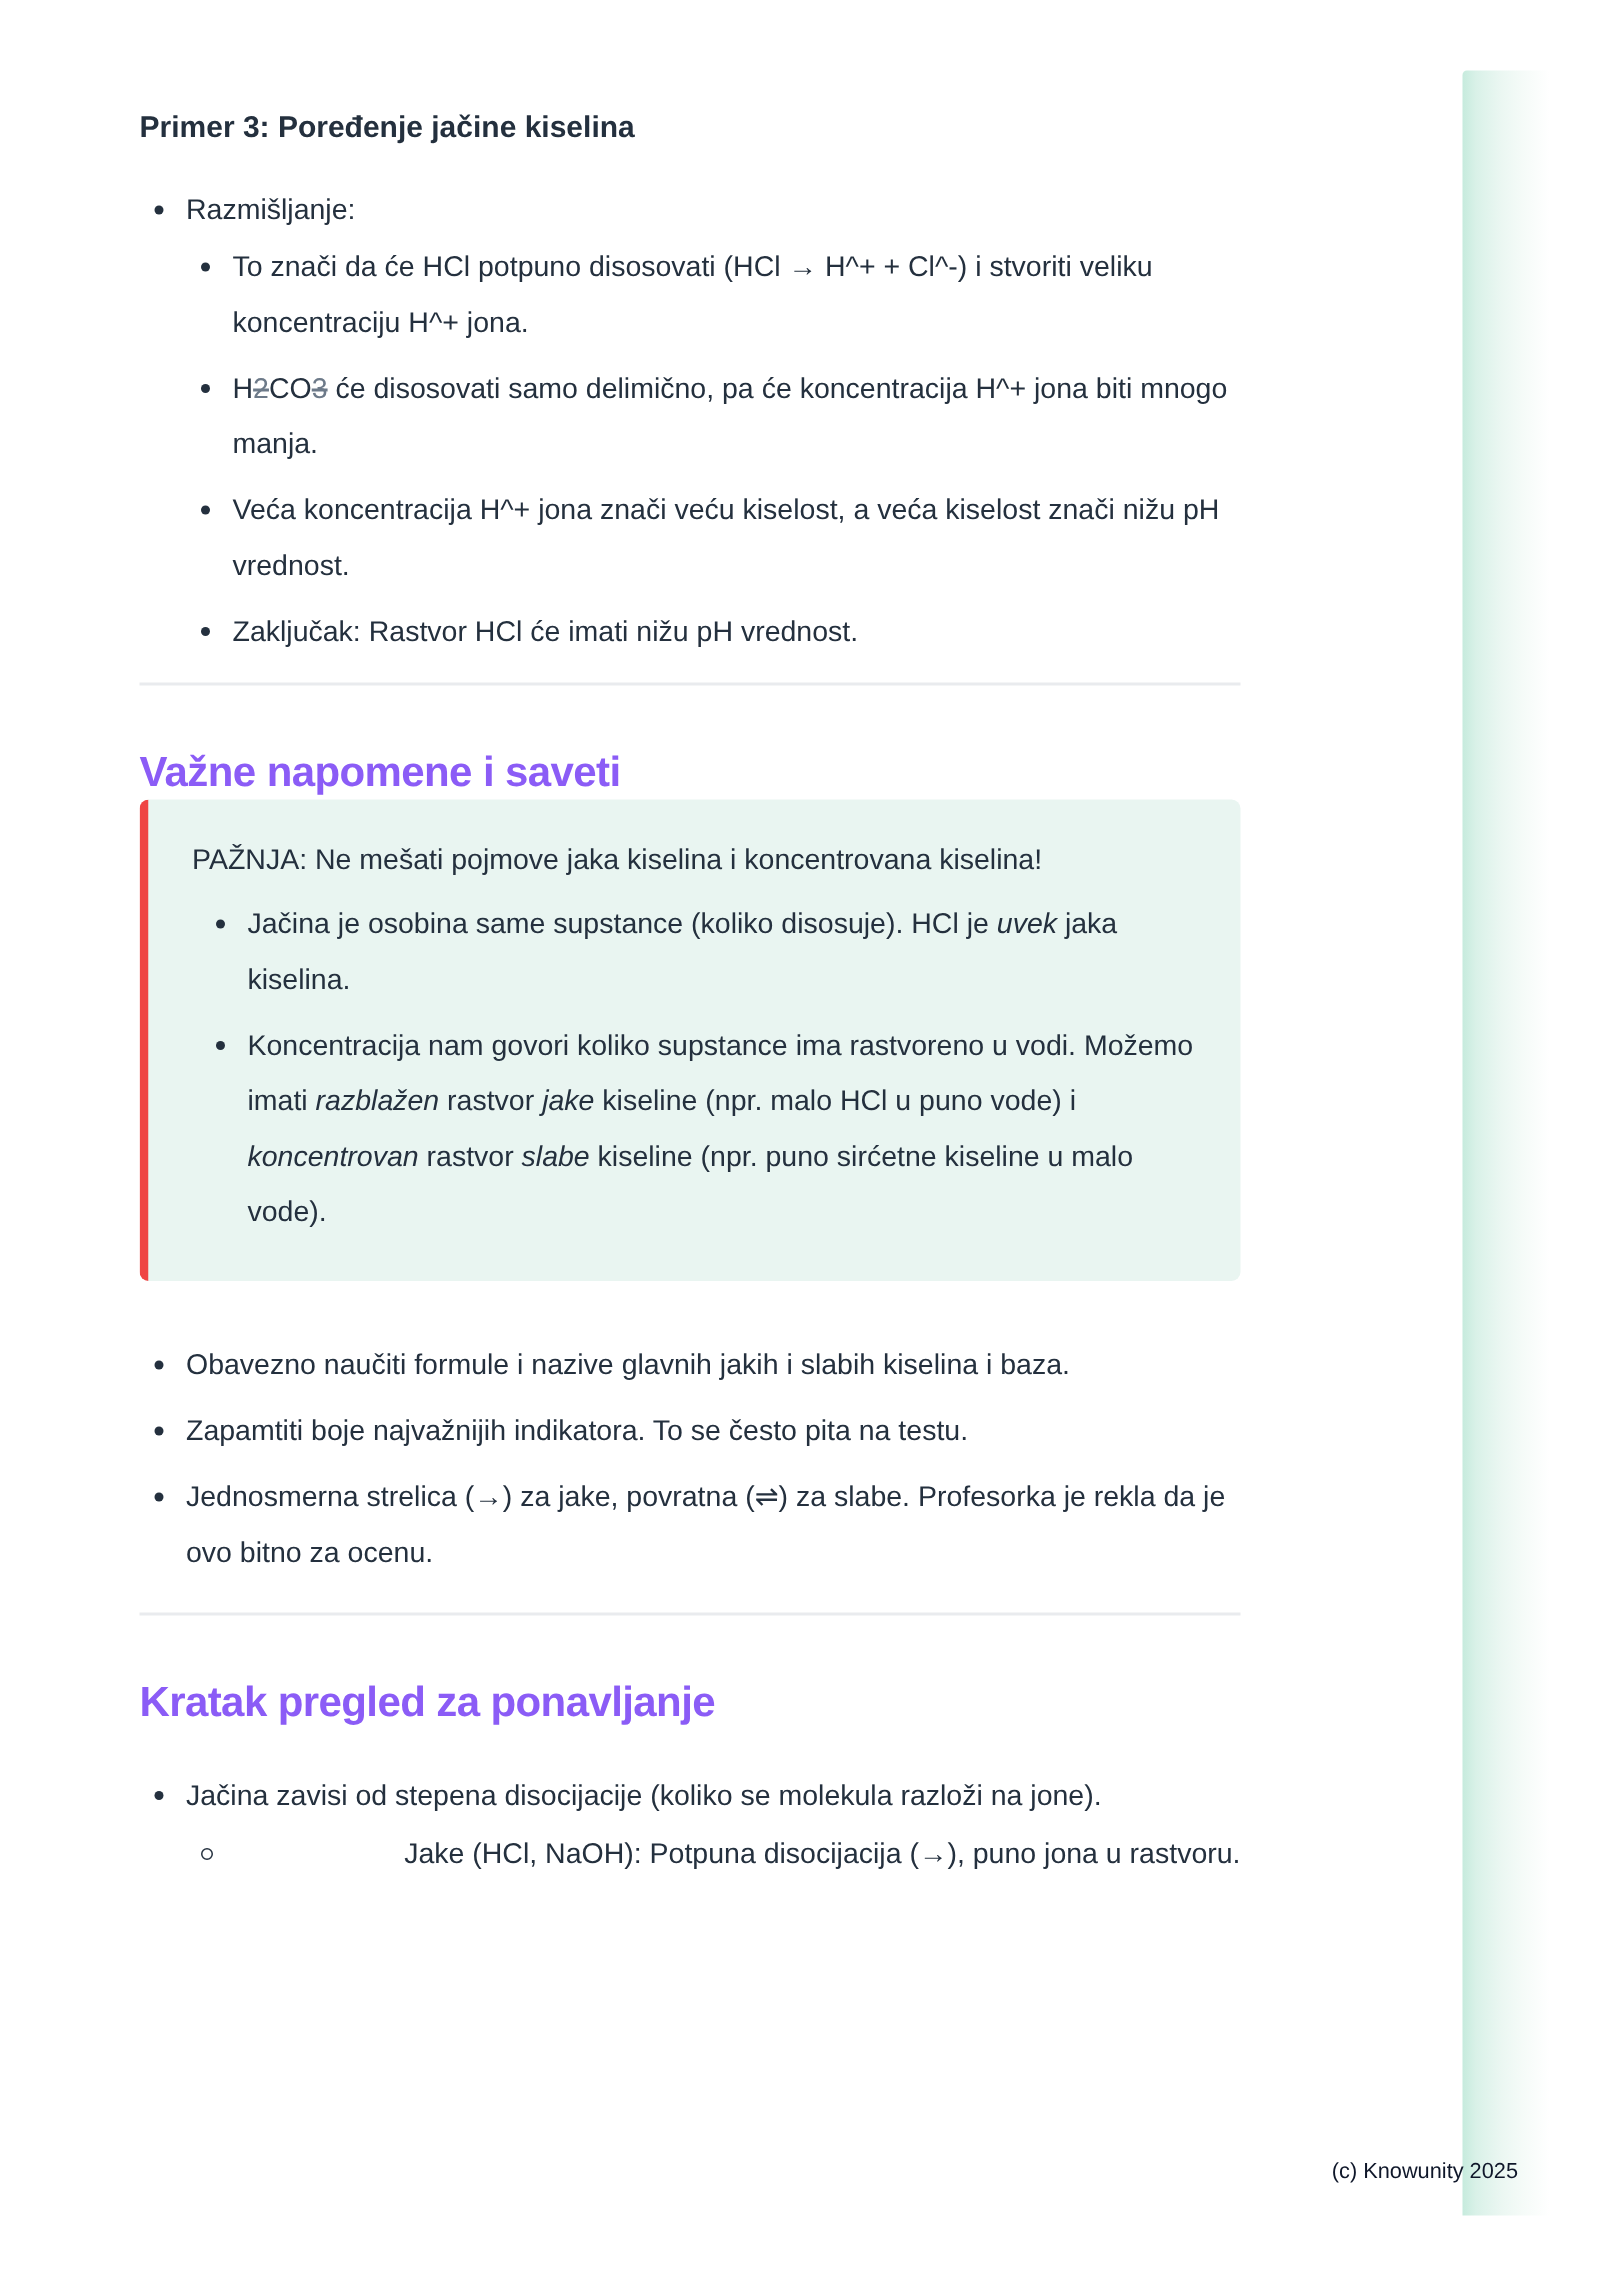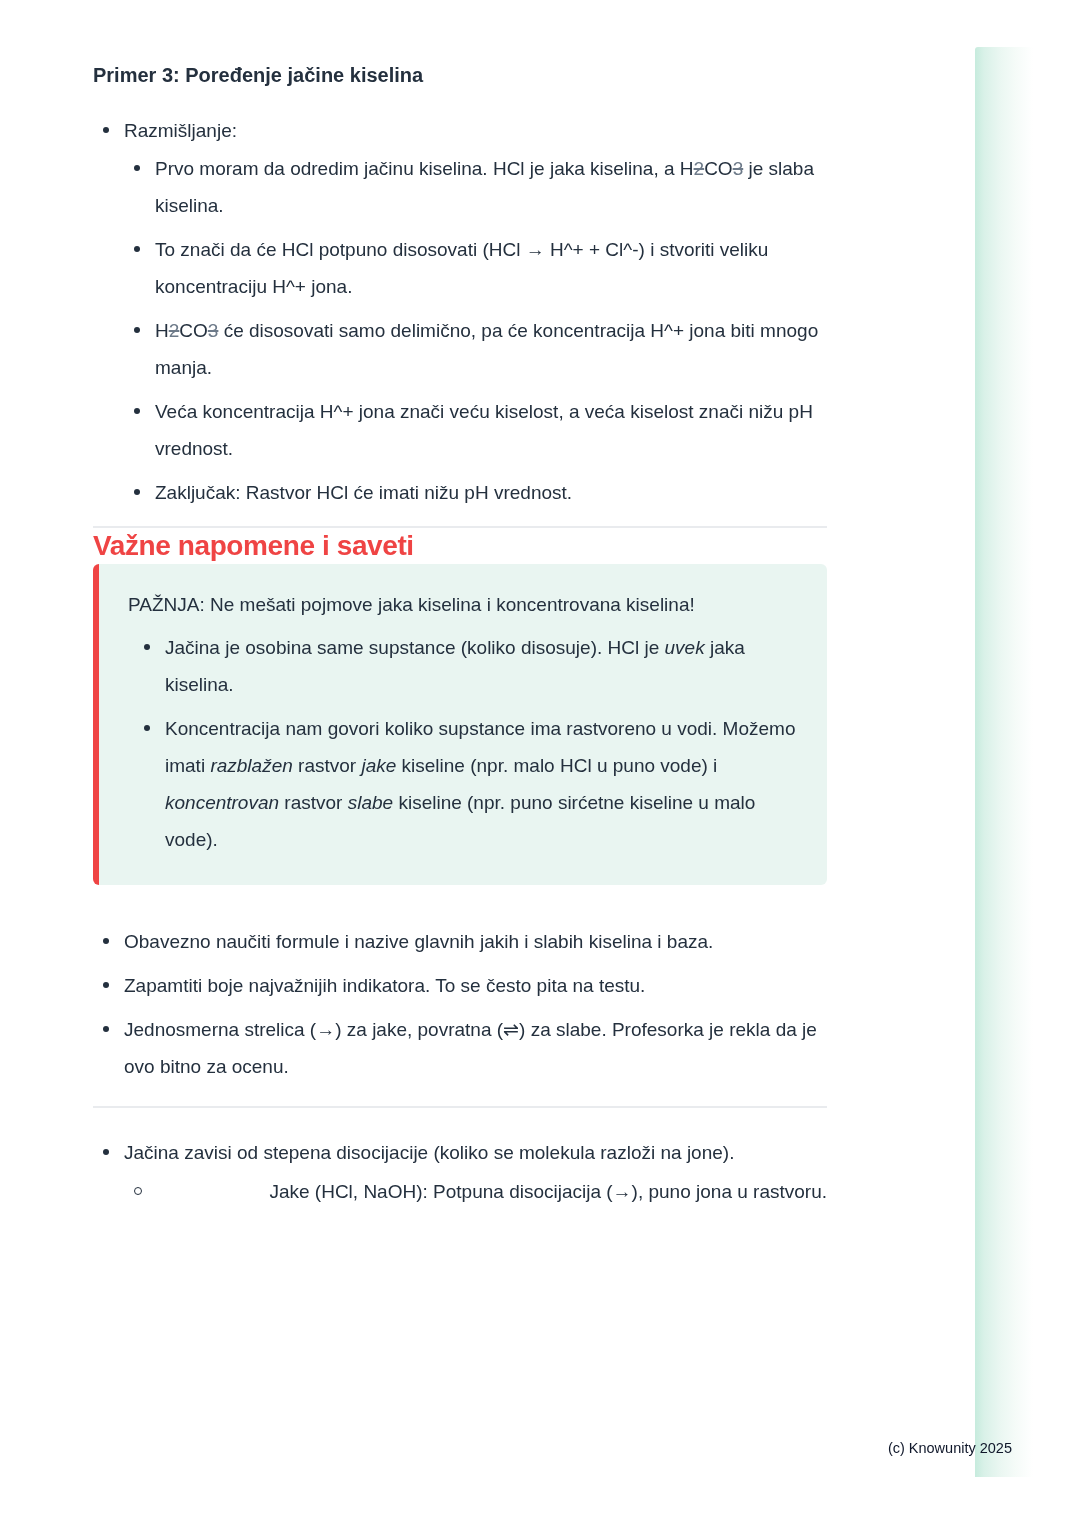--- a/index.html
+++ b/index.html
@@ -15,21 +15,21 @@
     position:absolute;
     left:975px; top:47px;
     width:58px; height:1430px;
     background:linear-gradient(90deg,
       #c6ebdd 0px, #d9f1e8 9px, #ebf7f2 26px,
       #f5fbf8 40px, rgba(255,255,255,0) 58px);
     border-radius:3px 0 0 0;
   }
   .content {
     position:absolute;
-    left:93px; top:5px;
+    left:93px; top:15px;
     width:734px;
   }
   .example-heading {
     margin-top:57px;
     font-size:20px;
     font-weight:700;
     line-height:26px;
   }
   .intro {
     margin-top:23px;
@@ -67,25 +67,26 @@
   .bd { flex:1 1 auto; min-width:0; }
   .l1 { margin-top:24px; }
   .l2 { margin-top:1px; }
   .l2 > li + li, .l1 > li + li { margin-top:7px; }
   .divider {
     border:none;
     border-top:2px solid #e9ebee;
     margin:15px 0 0 0;
   }
   .section-heading {
+    margin-top:40px;
     font-size:28px;
     font-weight:700;
     letter-spacing:-0.4px;
     line-height:36px;
-    color:#ef4444;
+    color:#8b5cf6;
   }
   .callout {
     border-left:6px solid #ef4444;
     border-radius:6px;
     background:#e9f5f1;
     padding:22px 30px 27px 29px;
   }
   .callout-title { font-size:19px; line-height:37px; }
   .callout ul { margin-top:6px; }
   .callout .mk { flex:0 0 37px; padding-left:16px; }
@@ -113,26 +114,20 @@
 
 
   <ul class="l1">
     <li>
       <span class="mk">
           <i class="dot"></i>
         </span>
       <div class="bd">
         <span class="b">Razmišljanje:</span>
         <ul class="l2">
-          <li>
-            <span class="mk">
-                <i class="dot"></i>
-              </span>
-            <div class="bd"><span>Prvo moram da odredim jačinu kiselina. HCl je jaka kiselina, a H</span><span class="sub">2</span><span>CO</span><span class="sub">3</span><span> je slaba kiselina.</span></div>
-          </li>
           <li>
             <span class="mk">
                 <i class="dot"></i>
               </span>
             <div class="bd"><span>To znači da će HCl potpuno disosovati (HCl → H^+ + Cl^-) i stvoriti veliku koncentraciju H^+ jona.</span></div>
           </li>
           <li>
             <span class="mk">
                 <i class="dot"></i>
               </span>
@@ -193,20 +188,21 @@
     <li>
       <span class="mk">
           <i class="dot"></i>
         </span>
       <div class="bd"><span>Jednosmerna strelica (→) za jake, povratna (⇌) za slabe. Profesorka je rekla da je ovo bitno za ocenu.</span></div>
     </li>
   </ul>
 
   <hr class="divider" style="margin-top:21px;">
 
+  <h2 class="section-heading">Kratak pregled za ponavljanje</h2>
 
   <ul class="l1 review-list">
     <li>
       <span class="mk">
           <i class="dot"></i>
         </span>
       <div class="bd">
         <span class="b">Jačina</span><span> zavisi od stepena disocijacije (koliko se molekula razloži na jone).</span>
         <ul class="l2">
           <li>

